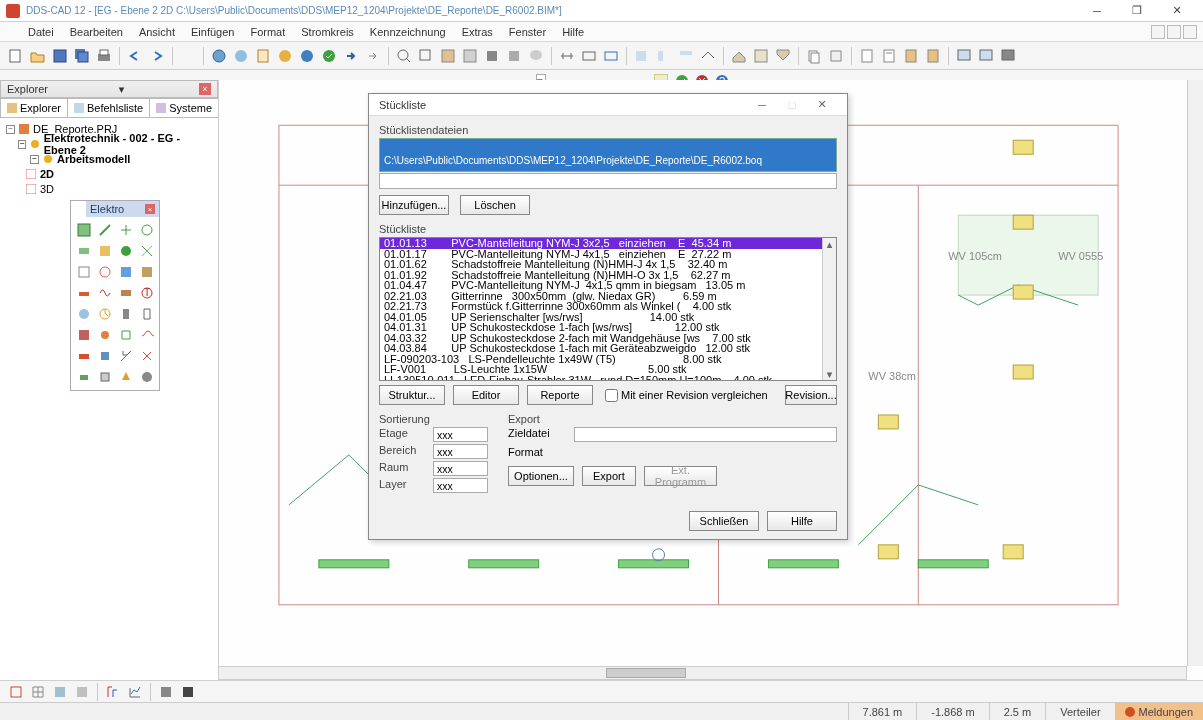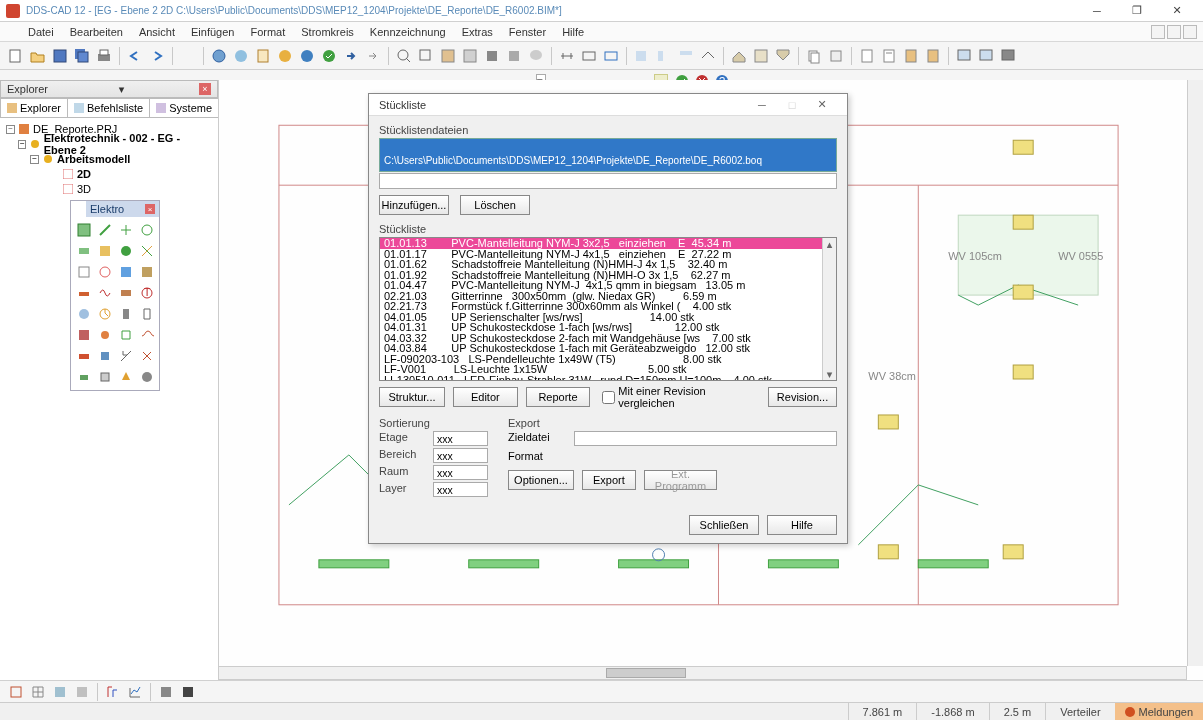--- a/index.html
+++ b/index.html
@@ -30,21 +30,21 @@
 .panel-header { height: 18px; background: linear-gradient(#f0f0f0,#e4e4e4); border: 1px solid #bbb; display: flex; align-items: center; padding: 0 6px; font-size: 11px; color: #333; }
 .panel-header .close { margin-left: auto; width: 12px; height: 12px; background: #d66; color: #fff; font-size: 9px; display: flex; align-items: center; justify-content: center; cursor: pointer; }
 .panel-tabs { height: 20px; display: flex; border-bottom: 1px solid #bbb; }
 .panel-tab { display: flex; align-items: center; gap: 3px; padding: 0 6px; border: 1px solid #bbb; border-bottom: none; background: #fff; margin-right: -1px; cursor: pointer; font-size: 10px; }
 .tab-icon { width: 10px; height: 10px; }
 .tree { padding: 4px 6px; font-size: 11px; }
 .tree-node { display: flex; align-items: center; gap: 4px; height: 14px; margin-bottom: 1px; }
 .tree .exp { width: 9px; height: 9px; border: 1px solid #888; display: inline-flex; align-items:center; justify-content:center; font-size: 8px; line-height: 1; color: #555; background:#fff; }
 .tree .indent1 { margin-left: 12px; }
 .tree .indent2 { margin-left: 24px; }
-.tree .indent3 { margin-left: 57px; }
+.tree .indent3 { margin-left: 20px; }
 .tree .bold { font-weight: bold; }
 .node-ico { width: 10px; height: 10px; }
 
 
 .palette { position: absolute; left: 70px; top: 200px; width: 90px; background: #fff; border: 1px solid #aab; }
 .palette-title { background: #cdd9ec; color: #1b3d6b; padding: 2px 4px; display: flex; align-items: center; margin-left: 15px; }
 .palette-title .close { margin-left: auto; width: 10px; height: 10px; background: #d66; color: #fff; font-size: 8px; display: flex; align-items:center; justify-content:center; cursor:pointer; }
 .palette-grid { display: grid; grid-template-columns: repeat(4, 1fr); gap: 3px; padding: 4px; }
 .palette-grid div { width: 18px; height: 18px; border: 1px solid #fff; display:flex; align-items:center; justify-content:center; cursor:pointer; }
 .palette-grid svg { width: 14px; height: 14px; }
@@ -60,21 +60,21 @@
 .dialog-title .dbtns { display: flex; gap: 0; }
 .dialog-title .dbtn { width: 30px; height: 18px; display:flex;align-items:center;justify-content:center;color:#666;cursor:pointer; }
 .dialog-body { padding: 6px 10px 10px; }
 .dlabel { color: #444; margin: 2px 0; }
 .file-field { width: 100%; height: 31px; background: #3078c8; color: #fff; padding: 16px 4px; font-size: 10px; border: 1px solid #7a9; overflow:hidden; white-space:nowrap; }
 .file-empty { width: 100%; height: 16px; background: #fff; border: 1px solid #aaa; }
 .btn { height: 20px; padding: 0 10px; background: linear-gradient(#fff,#e8e8e8); border: 1px solid #888; cursor: pointer; display:inline-flex; align-items:center; justify-content:center; font-size:11px; }
 .stueck-header { display: flex; color: #444; font-size: 10.5px; margin-top:4px; padding: 0 2px; }
 .stueck-list { background: #fff; border: 1px solid #888; height: 144px; font-family: 'Courier New', monospace; font-size: 10.5px; overflow: hidden; position: relative; }
 .stueck-row { white-space: pre; padding: 0 4px; line-height: 1.0; height:10.5px; }
-.stueck-row.sel { background: #ec4899; color: #fff; }
+.stueck-row.sel { background: #6d28d9; color: #fff; }
 .stueck-scroll { position: absolute; right: 0; top: 0; bottom: 0; width: 14px; background: #f0f0f0; border-left: 1px solid #ccc; }
 .btnrow { display: flex; gap: 8px; margin-top: 4px; align-items:center; }
 .sort-export { display: flex; gap: 20px; margin-top: 6px; }
 .sort-col { display: grid; grid-template-columns: 50px 55px; gap: 2px 4px; align-content:start; }
 .sort-col label { color:#444; }
 .sort-col input[type=text] { height: 15px; border: 1px solid #aaa; background:#fff; padding:0 3px; font-size:10.5px; width:100%; }
 .export-col { flex:1; display:grid; grid-template-columns: 60px 1fr; gap: 4px 6px; align-content:start; }
 .export-col input { height: 15px; border: 1px solid #aaa; background:#fff; padding:0 3px; font-size:10.5px; }
 .dialog-footer { display: flex; justify-content: flex-end; gap: 8px; padding: 8px 10px; }
 
@@ -703,21 +703,21 @@
       </div>
     </div>
     <div class="btnrow">
       <button class="btn" style="width:66px">Struktur...</button>
       <button class="btn" style="width:66px">Editor</button>
       <button class="btn" style="width:66px">Reporte</button>
       <label style="display:flex;align-items:center;gap:3px;margin-left:4px">
         <input type="checkbox" style="">
         <span>Mit einer Revision vergleichen</span>
       </label>
-      <button class="btn" style="width:69px;margin-left:auto">Revision...</button>
+      <button class="btn" style="width:52px;margin-left:auto">Revision...</button>
     </div>
     <div class="sort-export">
       <div>
         <div class="dlabel">Sortierung</div>
         <div class="sort-col">
           <label>Etage</label>
             <input type="text" value="xxx" style="">
           <label>Bereich</label>
             <input type="text" value="xxx" style="">
           <label>Raum</label>

